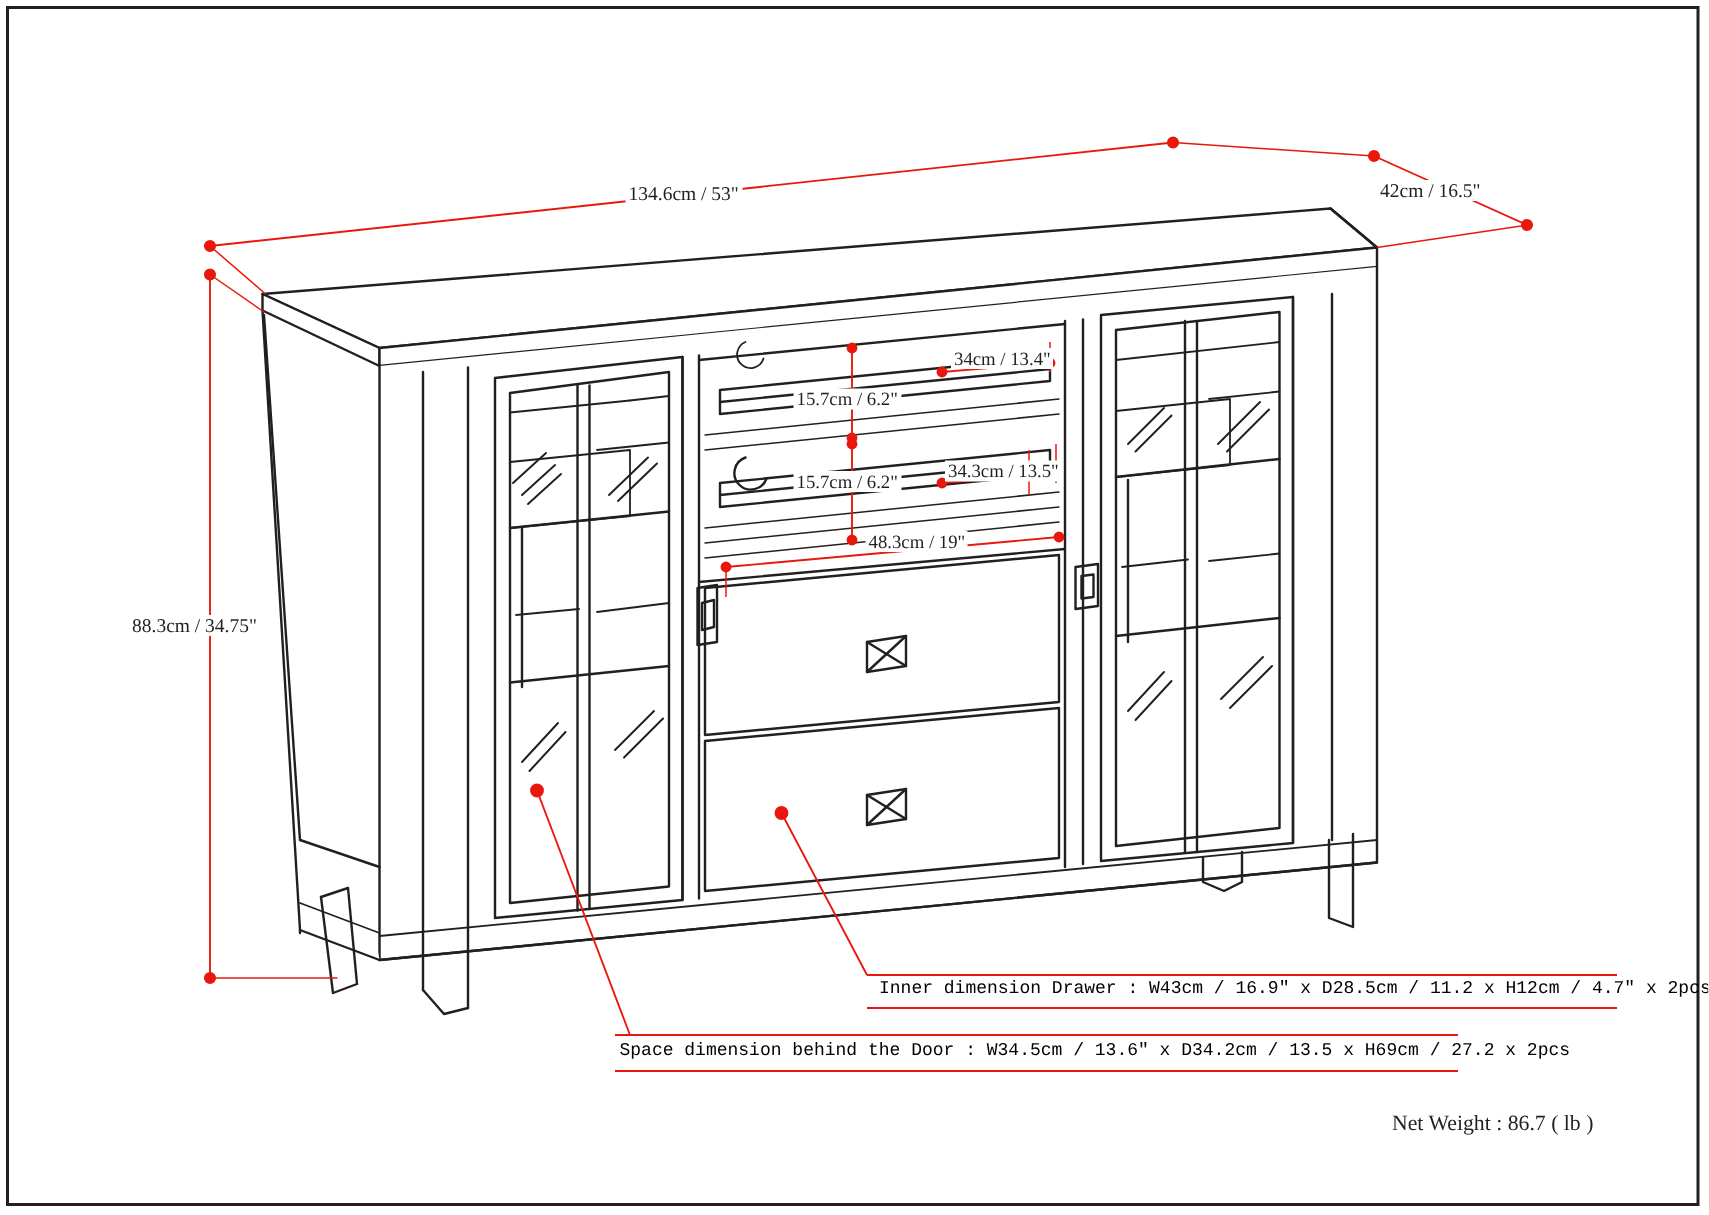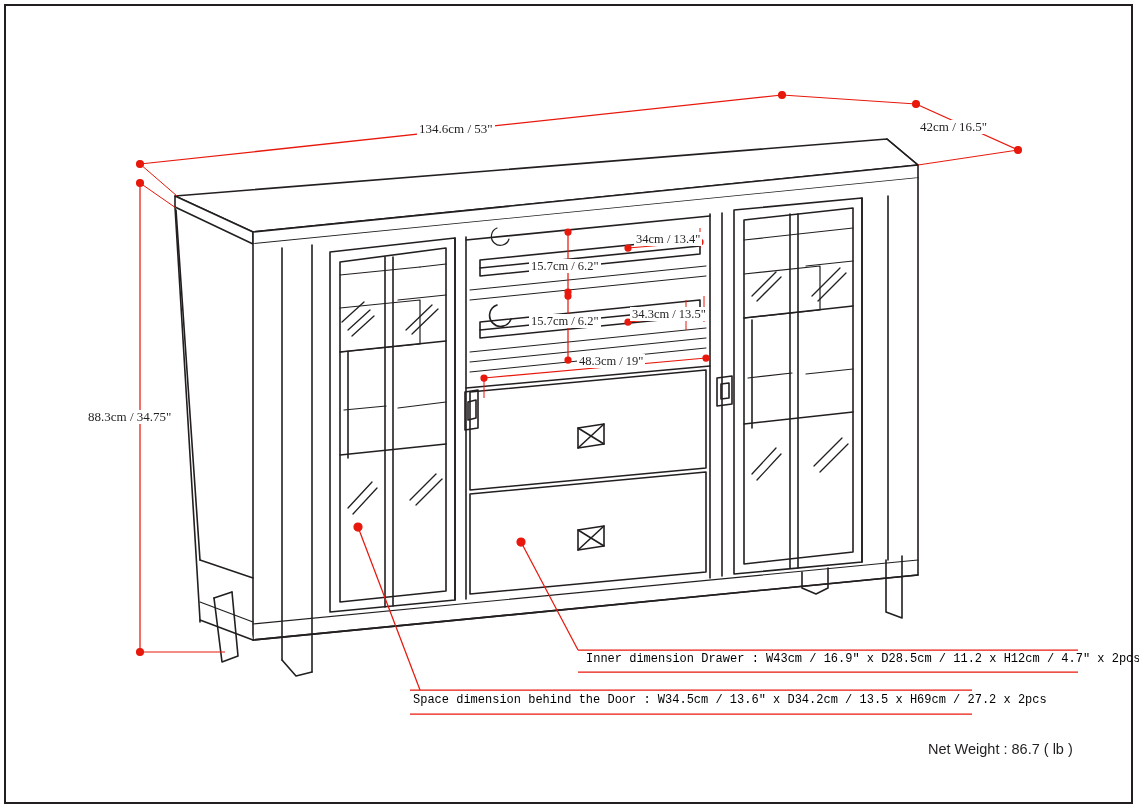--- a/index.html
+++ b/index.html
@@ -46,21 +46,21 @@
   .callout {
     position: absolute;
     font-family: Liberation Mono, monospace;
     font-size: 12px;
     color: #000000;
     white-space: nowrap;
     line-height: 16px;
   }
   .netweight {
     position: absolute;
-    font-family: Liberation Sans, sans-serif;
+    font-family: Liberation Serif, serif;
     font-size: 14.5px;
     color: #231f20;
     white-space: nowrap;
   }
   .sm { font-size: 12.5px; }
 </style>
 </head>
 <body>
 
 <div id="page">

